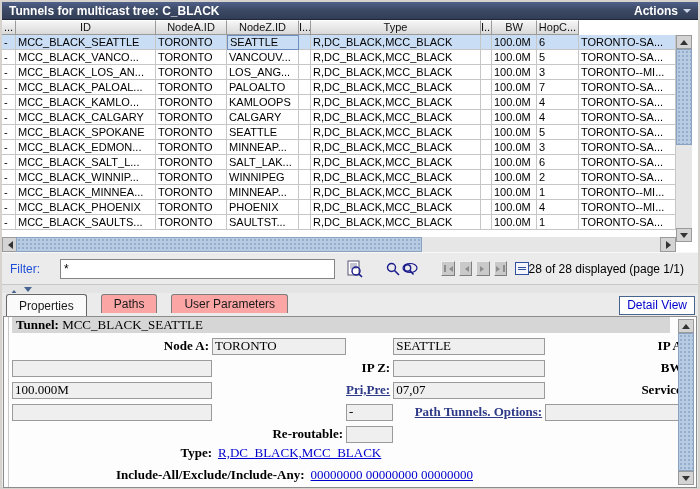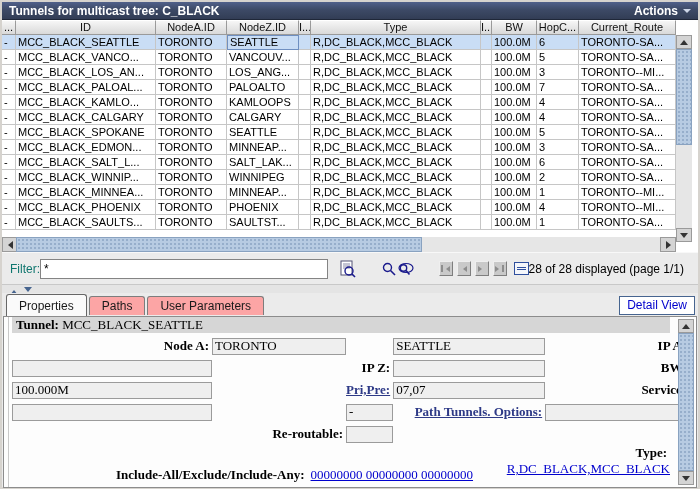--- a/index.html
+++ b/index.html
@@ -31,55 +31,55 @@
   .tri-up{width:0;height:0;border:4px solid transparent;border-bottom:5px solid #333;margin-top:-4px;}
   .tri-down{width:0;height:0;border:4px solid transparent;border-top:5px solid #333;margin-bottom:-4px;}
   .tri-left{width:0;height:0;border:4px solid transparent;border-right:5px solid #333;margin-left:-4px;}
   .tri-right{width:0;height:0;border:4px solid transparent;border-left:5px solid #333;margin-right:-4px;}
   .hsb{position:absolute;left:0;bottom:0;width:674px;height:15px;background:#e6e6e6;}
   .hsb .left{left:0;top:0;height:15px;} .hsb .right{right:0;top:0;height:15px;}
   .hsb .sb-thumb{top:0;left:14px;width:406px;height:15px;}
 
   
   .filterbar{height:32px;background:#ebebeb;display:flex;align-items:center;padding:0 8px;box-sizing:border-box;border-top:1px solid #f8f8f8;}
-  .filterbar label{font-size:12px;color:#0f766e;margin-right:0;}
+  .filterbar label{font-size:12px;color:#1d4ed8;margin-right:20px;}
   .filter-input{width:304px;height:16px;border:1px solid #848484;background:#fff;font-size:12px;font-family:"Liberation Sans",sans-serif;padding:1px 3px;}
   .icon-gap{width:12px;}
   .mini-icon{display:flex;align-items:center;justify-content:center;width:20px;height:20px;cursor:pointer;}
   .navbtn{width:15px;height:15px;background:#c9c9c9;border-top:1px solid #efefef;border-left:1px solid #efefef;border-right:1px solid #7e7e7e;border-bottom:1px solid #7e7e7e;box-sizing:border-box;display:flex;align-items:center;justify-content:center;margin-right:4px;}
   .navbtn .tl{width:0;height:0;border:3.5px solid transparent;border-right:4px solid #8d8d8d;}
   .navbtn .tr2{width:0;height:0;border:3.5px solid transparent;border-left:4px solid #8d8d8d;}
   .navbtn .bar{width:2px;height:7px;background:#8d8d8d;}
   .listicon{width:15px;height:13px;border:1px solid #2f4f9e;background:#f4f6fb;box-sizing:border-box;display:flex;flex-direction:column;justify-content:center;gap:1px;padding:2px;}
   .listicon i{display:block;height:1px;background:#2f4f9e;}
   .status{margin-left:auto;font-size:12px;color:#000;padding-right:6px;white-space:nowrap;}
 
   
   .splitter{height:8px;background:#e4e4e4;position:relative;border-top:1px solid #c8c8c8;}
   .split-tri-up{position:absolute;left:8px;top:1px;width:0;height:0;border:4px solid transparent;border-bottom:5px solid #46648f;cursor:pointer;}
   .split-tri-down{position:absolute;left:22px;top:2px;width:0;height:0;border:4px solid transparent;border-top:5px solid #46648f;cursor:pointer;}
   .split-dots{position:absolute;left:38px;right:6px;top:3px;height:2px;background:radial-gradient(#8f8f8f 0.7px,transparent 0.8px);background-size:4px 2px;}
 
   
   .tabstrip{height:23px;position:relative;background:#ebebeb;}
-  .tabs{position:absolute;left:4px;bottom:0;display:flex;align-items:center;}
+  .tabs{position:absolute;left:4px;bottom:0;display:flex;align-items:flex-start;gap:12px;}
   .tab{box-sizing:border-box;border:1px solid #7d7d7d;border-bottom:none;border-radius:3px 3px 0 0;background:#fca5a5;color:#1a1a1a;font-size:12px;padding:2px 12px 3px 12px;margin-right:2px;height:19px;cursor:pointer;white-space:nowrap;}
   .tab.active{background:#fafafa;height:22px;padding-top:4px;border-color:#666;}
   .detail-btn{position:absolute;right:3px;top:3px;border:1px solid #46648f;background:#ffffff;color:#0000cc;font-size:12px;font-family:"Liberation Sans",sans-serif;padding:1px 7px 2px 7px;cursor:pointer;}
 
   
   .props{position:relative;height:172px;margin:0 1px;background:#fdfdfd;border:1px solid #8c8c8c;box-sizing:border-box;overflow:hidden;}
   .props-inner{position:absolute;left:4px;right:26px;top:0;bottom:0;border-left:1px solid #c9c9c9;padding-left:3px;}
   .tunnel-strip{height:16px;background:#d6d6d6;font-family:"Liberation Serif",serif;font-size:13px;padding:0 4px;line-height:16px;white-space:nowrap;overflow:hidden;}
   .tunnel-strip b{font-weight:bold;}
   .form{display:grid;grid-template-columns:200px 134px 1fr 152px 144px;grid-auto-rows:22px;align-items:center;margin-top:2px;}
   .flabel{font-family:"Liberation Serif",serif;font-size:13px;font-weight:bold;color:#000;text-align:right;padding-right:3px;white-space:nowrap;}
   .flabel.link{color:#2e3a87;text-decoration:underline;cursor:pointer;}
   .ffield{height:15px;background:#efefef;border:1px solid #9b9b9b;font-family:"Liberation Serif",serif;font-size:13px;line-height:14px;padding:0 2px;overflow:hidden;white-space:nowrap;}
-  .type-row{display:flex;align-items:flex-end;height:20px;flex-direction:column;}
+  .type-row{display:flex;align-items:flex-start;height:20px;}
   .type-row .flabel{width:200px;flex:none;}
   .linkval{font-family:"Liberation Serif",serif;font-size:13px;color:#0000cd;text-decoration:underline;margin-left:3px;cursor:pointer;white-space:nowrap;}
   .include-row{display:flex;align-items:center;height:20px;padding-left:104px;}
   .props-vsb{position:absolute;right:2px;top:2px;bottom:2px;width:16px;background:#e6e6e6;}
   .props-vsb .sb-thumb{top:14px;bottom:14px;height:auto;}
   .props-vsb .up{top:0;} .props-vsb .down{bottom:0;}
 
   svg{display:block;}
 </style>
 </head>
@@ -99,21 +99,20 @@
     <div class="thead">
         <div class="th c0">...</div>
         <div class="th c1">ID</div>
         <div class="th c2">NodeA.ID</div>
         <div class="th c3">NodeZ.ID</div>
         <div class="th c4">I...</div>
         <div class="th c5">Type</div>
         <div class="th c6">I...</div>
         <div class="th c7">BW</div>
         <div class="th c8">HopC...</div>
-        <div class="th c9">Current_Route</div>
       </div>
     <div class="tbody">
         <div class="tr sel">
           <div class="td c0">-</div>
           <div class="td c1">MCC_BLACK_SEATTLE</div>
           <div class="td c2">TORONTO</div>
           <div class="td c3 focus">SEATTLE</div>
           <div class="td c4"></div>
           <div class="td c5">R,DC_BLACK,MCC_BLACK</div>
           <div class="td c6"></div>

